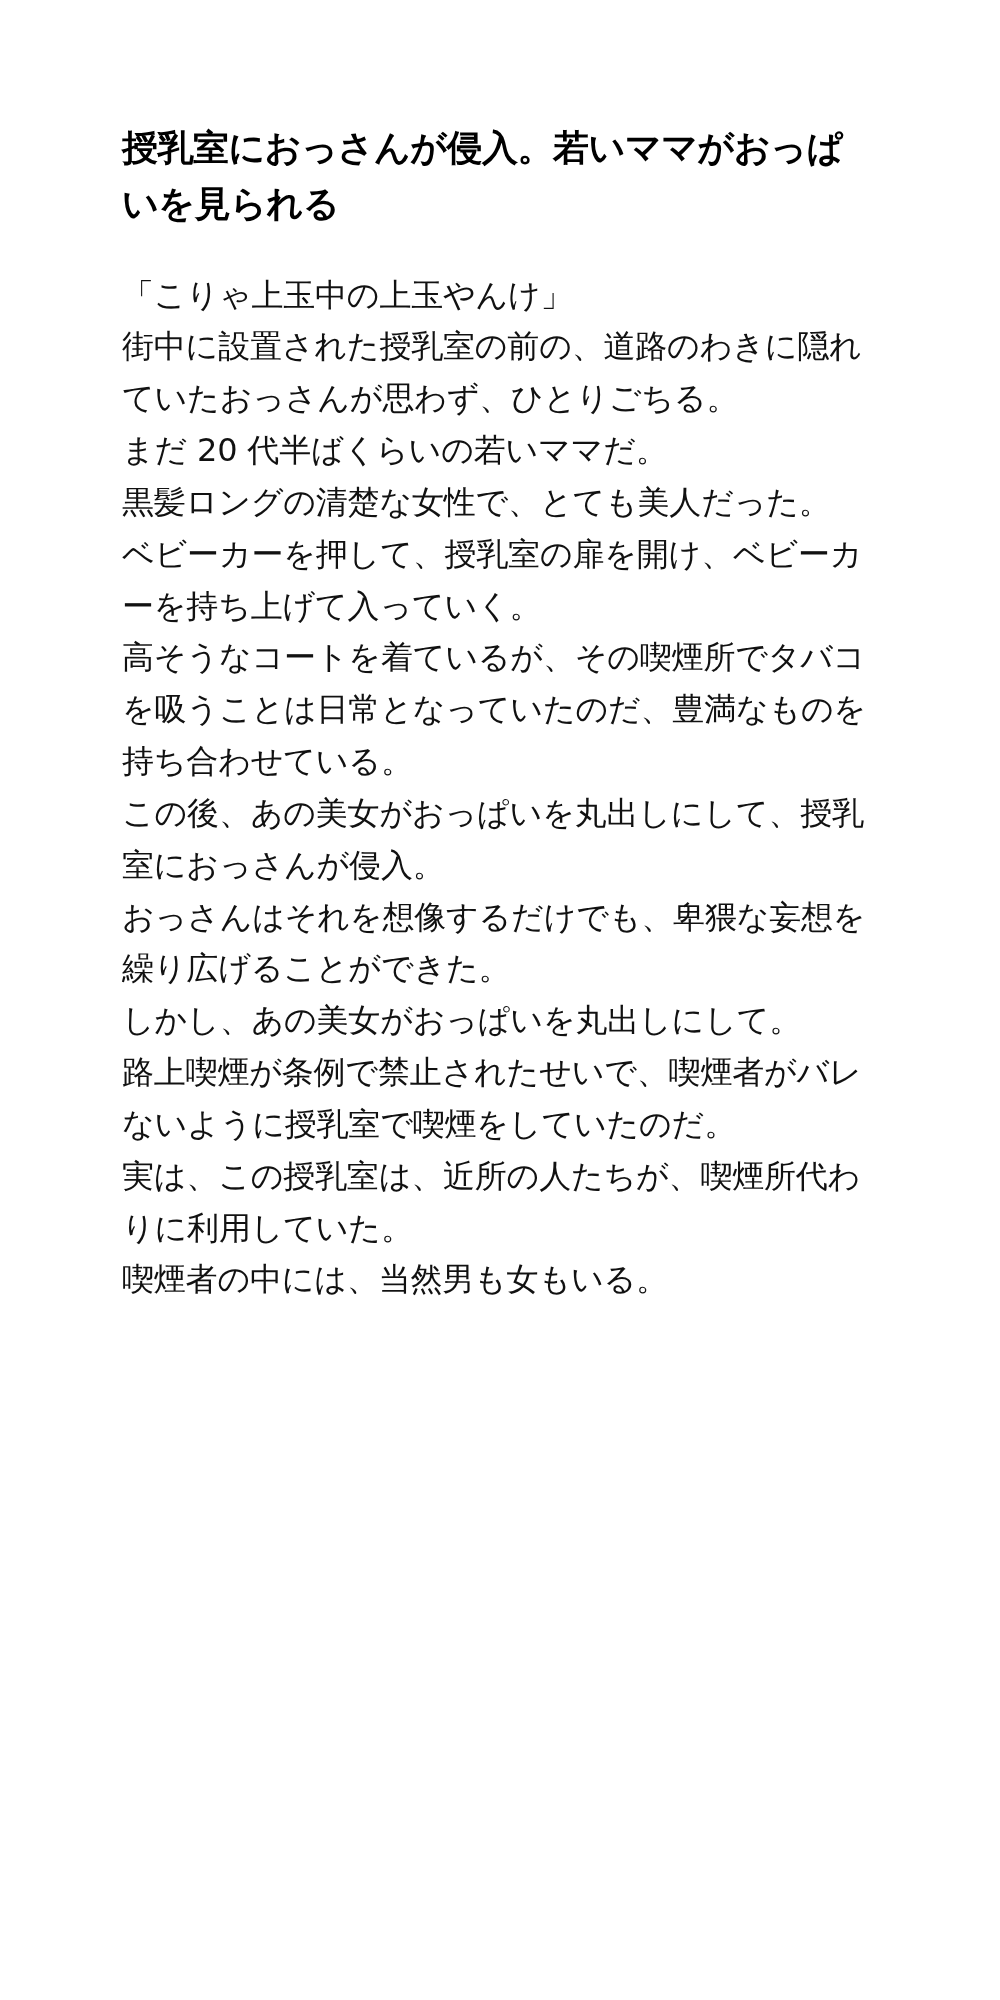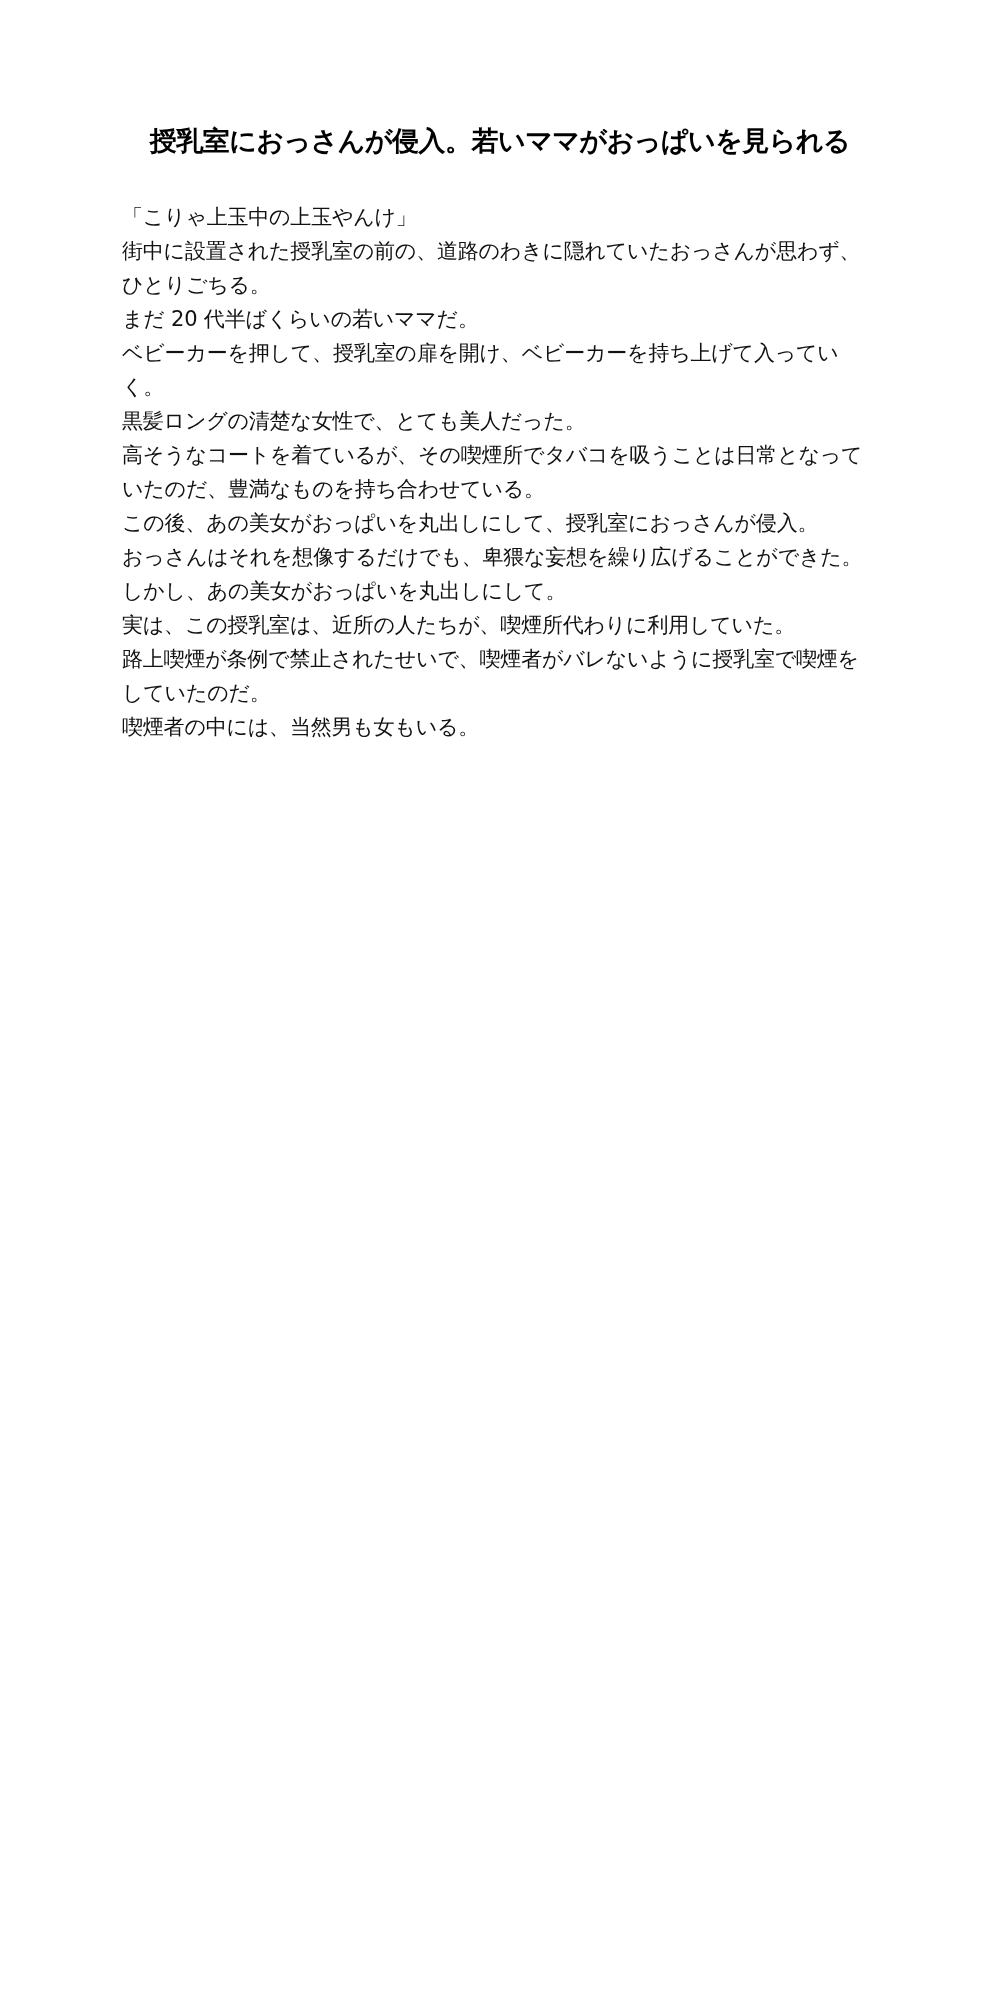--- a/index.html
+++ b/index.html
@@ -14,51 +14,50 @@
     color: #0d0d0d;
     -webkit-font-smoothing: antialiased;
   }
   .page {
     box-sizing: border-box;
     width: 1000px;
     min-height: 2000px;
     padding: 120px 122px 40px 122px;
   }
   .article-title {
-    font-size: 27px;
+    font-size: 36px;
     line-height: 1.55;
     font-weight: bold;
     letter-spacing: -0.5px;
     margin: 0 0 38px 0;
     color: #000000;
-    text-align: center;
   }
   .article-body {
-    font-size: 21px;
+    font-size: 32px;
     line-height: 1.62;
     letter-spacing: -0.2px;
     color: #111111;
   }
   .article-body p {
     margin: 0;
     text-align: left;
   }
 </style>
 </head>
 <body>
 
 <div class="page">
   <h1 class="article-title">授乳室におっさんが侵入。若いママがおっぱいを見られる</h1>
   <div class="article-body">
     <p>「こりゃ上玉中の上玉やんけ」</p>
     <p>街中に設置された授乳室の前の、道路のわきに隠れていたおっさんが思わず、ひとりごちる。</p>
     <p>まだ 20 代半ばくらいの若いママだ。</p>
+    <p>黒髪ロングの清楚な女性で、とても美人だった。</p>
     <p>ベビーカーを押して、授乳室の扉を開け、ベビーカーを持ち上げて入っていく。</p>
-    <p>黒髪ロングの清楚な女性で、とても美人だった。</p>
     <p>高そうなコートを着ているが、その喫煙所でタバコを吸うことは日常となっていたのだ、豊満なものを持ち合わせている。</p>
     <p>この後、あの美女がおっぱいを丸出しにして、授乳室におっさんが侵入。</p>
     <p>おっさんはそれを想像するだけでも、卑猥な妄想を繰り広げることができた。</p>
     <p>しかし、あの美女がおっぱいを丸出しにして。</p>
+    <p>路上喫煙が条例で禁止されたせいで、喫煙者がバレないように授乳室で喫煙をしていたのだ。</p>
     <p>実は、この授乳室は、近所の人たちが、喫煙所代わりに利用していた。</p>
-    <p>路上喫煙が条例で禁止されたせいで、喫煙者がバレないように授乳室で喫煙をしていたのだ。</p>
     <p>喫煙者の中には、当然男も女もいる。</p>
   </div>
 </div>
 
 </body></html>

